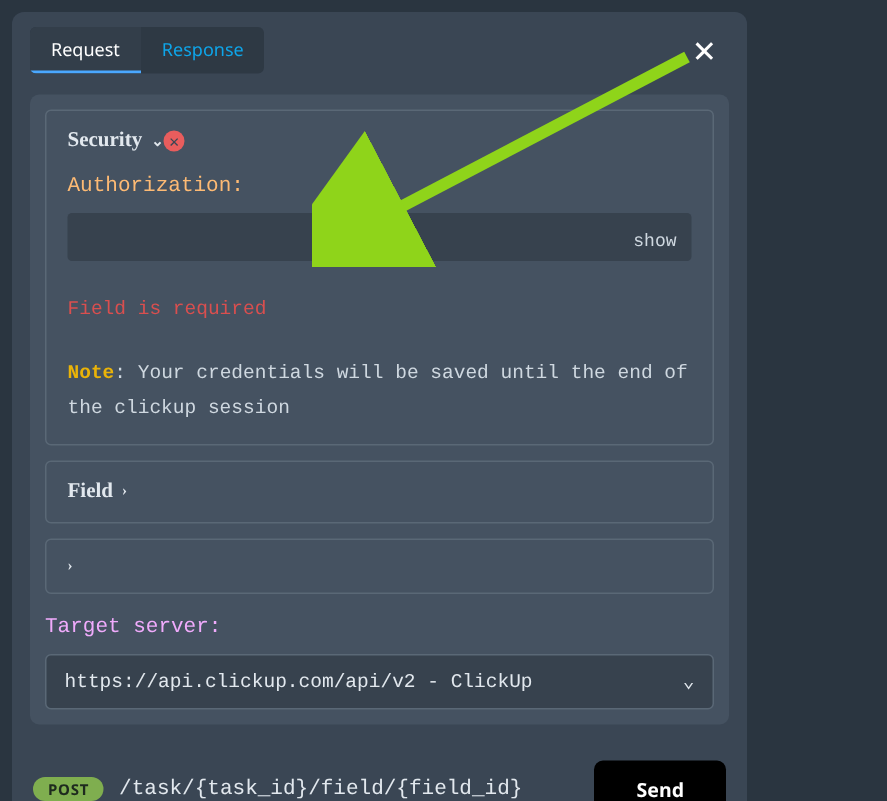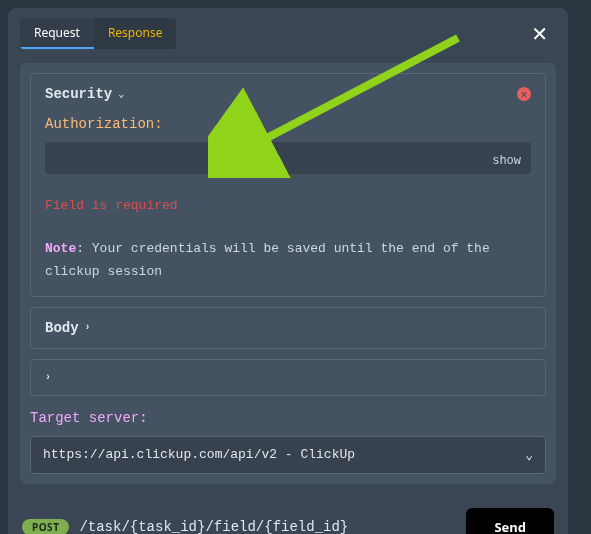--- a/index.html
+++ b/index.html
@@ -7,42 +7,42 @@
       background: #2a3540;
       font-family: 'Courier New', monospace;
       width: 591px;
       height: 534px;
       overflow: hidden;
     }
     .panel {
       background: #3a4654;
       border-radius: 8px;
       margin: 8px;
-      width: 560px;
+      width: 490px;
       height: 518px;
       display: flex;
       flex-direction: column;
       position: relative;
     }
     .tabs-row {
       display: flex;
       align-items: center;
       padding: 8px 12px 0 12px;
       position: relative;
     }
     .tabs {
       display: flex;
       background: #2e3944;
       border-radius: 4px;
       overflow: hidden;
     }
     .tab {
       padding: 6px 14px;
       font-size: 12px;
-      color: #eab308;
+      color: #0ea5e9;
       cursor: pointer;
       font-family: system-ui, sans-serif;
     }
     .tab.active {
       color: #fff;
       border-bottom: 2px solid #4aa8ff;
       background: #333e4a;
     }
     .close-btn {
       margin-left: auto;
@@ -71,22 +71,22 @@
     }
     .card {
       border: 1px solid #5a6876;
       border-radius: 4px;
       padding: 12px 14px;
       color: #e2e8ee;
     }
     .card-header {
       display: flex;
       align-items: center;
-      justify-content: space-between;
-      cursor: pointer;
+      cursor: pointer;
+      font-family: Liberation Serif, serif;
     }
     .card-title {
       font-weight: bold;
       font-size: 14px;
       display: flex;
       align-items: center;
       gap: 6px;
     }
     .chevron {
       font-size: 10px;
@@ -142,21 +142,21 @@
       color: #d94f4f;
       font-size: 13px;
       margin-top: 24px;
     }
     .note {
       font-size: 13px;
       color: #cfd8e0;
       margin-top: 24px;
       line-height: 1.8;
     }
-    .note b { color: #f0abfc; }
+    .note b { color: #eab308; }
     .target-label {
       color: #f0abfc;
       font-size: 14px;
       margin-top: 4px;
     }
     .select-row {
       background: #37424e;
       border: 1px solid #5a6876;
       border-radius: 4px;
       padding: 10px 12px;
@@ -240,21 +240,21 @@
           <div class="error-msg">Field is required</div>
           <div class="note">
             <b>Note</b><span>: Your credentials will be saved until the end of the clickup session</span>
           </div>
         </div>
       </div>
 
       <div class="card">
         <div class="card-header">
           <div class="card-title">
-            <span>Body</span>
+            <span>Field</span>
             <span class="chevron">›</span>
           </div>
         </div>
       </div>
 
       <div class="card">
         <div class="card-header">
           <div class="card-title">
             <span class="chevron">›</span>
           </div>

